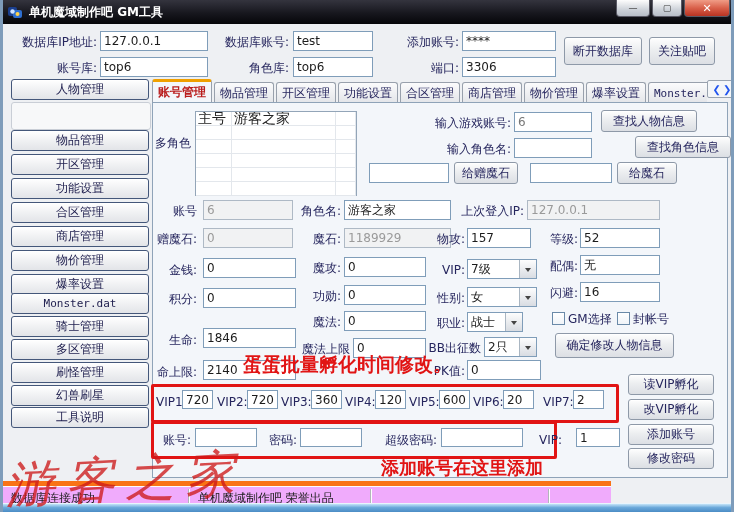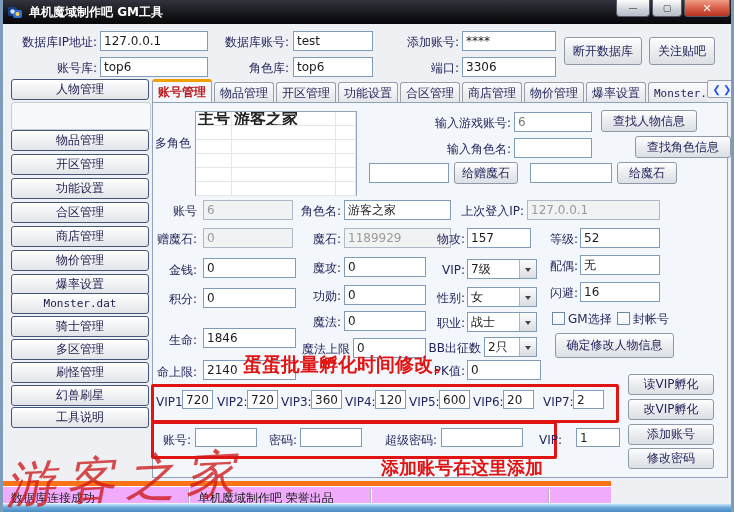--- a/index.html
+++ b/index.html
@@ -41,21 +41,21 @@
   .tab.mono{font-family:"DejaVu Sans Mono","Liberation Mono",monospace;font-size:11px;}
   .tabscroll{position:absolute;left:704px;top:80px;width:28px;height:16px;background:#f4f6f8;
        border:1px solid #9aa4b0;border-radius:2px;display:flex;align-items:center;justify-content:center;
        color:#2255ee;font-weight:bold;font-size:10px;gap:2px;}
   .panel{position:absolute;left:149px;top:102px;width:576px;height:376px;background:#f3f6fa;
        border:1px solid #8fa3b8;box-sizing:border-box;}
   .rolesgrid{position:absolute;left:192px;top:111px;width:162px;height:85px;background:#fff;
        border:1px solid #93a5b8;box-sizing:border-box;}
   .rg-row{display:flex;height:14px;}
   .rg-cell{border-right:1px solid #e3e7ec;border-bottom:1px solid #e3e7ec;height:14px;
-       box-sizing:border-box;font-size:16px;color:#222;line-height:13px;padding:0 2px;overflow:hidden;white-space:nowrap;font-weight:bold;}
+       box-sizing:border-box;font-size:14px;color:#222;line-height:13px;padding:0 2px;overflow:hidden;white-space:nowrap;}
   .drop{position:absolute;height:20px;box-sizing:border-box;border:1px solid #7f9db9;background:#fff;
        display:flex;align-items:center;}
   .drop-txt{flex:1;padding:0 3px;color:#1c1c1c;overflow:hidden;white-space:nowrap;}
   .drop-btn{flex:0 0 16px;height:18px;background:linear-gradient(#fdfdfd,#d8dce2);
        border-left:1px solid #aab6c2;display:flex;align-items:center;justify-content:center;}
   .tri{width:0;height:0;border:3px solid transparent;border-top:4px solid #444;margin-top:4px;}
   .cb{position:absolute;width:13px;height:13px;background:linear-gradient(#fff,#f0f4f8);
        border:1px solid #6a8aa8;box-sizing:border-box;}
   .cbl{position:absolute;height:16px;line-height:16px;color:#26265e;white-space:nowrap;}
   .redbox{position:absolute;border:3px solid #e11414;border-radius:2px;pointer-events:none;}
@@ -234,21 +234,21 @@
       </span>
   </div>
   <span class="lbl" style="left:537px;top:284px;width:38px;">闪避:</span>
   <input class="inp" style="left: 577px; top: 282px; width: 80px;" value="16">
 
   <span class="lbl" style="left:150px;top:331px;width:44px;">生命:</span>
   <input class="inp" style="left: 200px; top: 328px; width: 93px;" value="1846">
   <span class="lbl" style="left:298px;top:313px;width:40px;">魔法:</span>
   <input class="inp" style="left: 341px; top: 311px; width: 82px;" value="0">
   <span class="lbl" style="left:424px;top:314px;width:38px;">职业:</span>
-  <div class="drop" style="left:464px;top:312px;width:70px;">
+  <div class="drop" style="left:464px;top:312px;width:56px;">
     <span class="drop-txt">战士</span>
     <span class="drop-btn">
         <i class="tri"></i>
       </span>
   </div>
   <span class="cb" style="left:549px;top:312px;"></span>
   <span class="cbl" style="left:565px;top:311px;">GM选择</span>
   <span class="cb" style="left:614px;top:312px;"></span>
   <span class="cbl" style="left:630px;top:311px;">封帐号</span>
 

